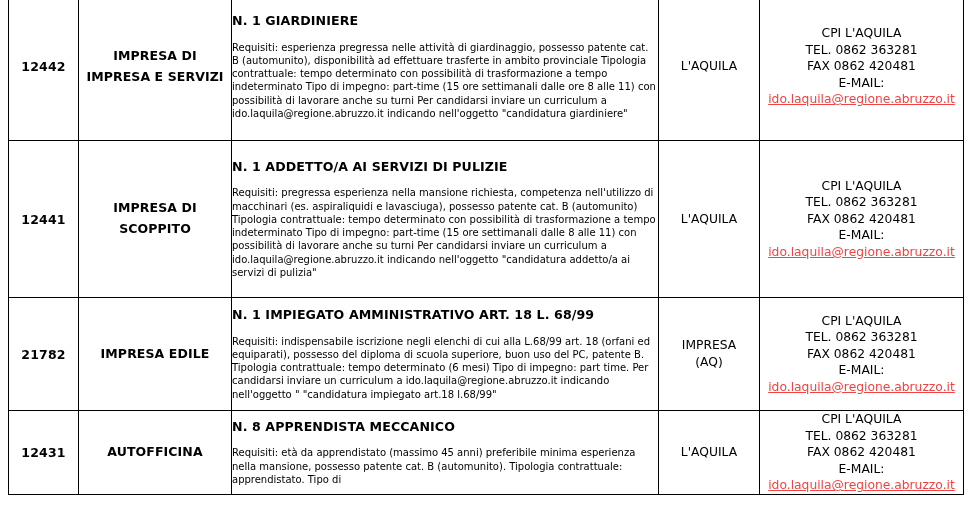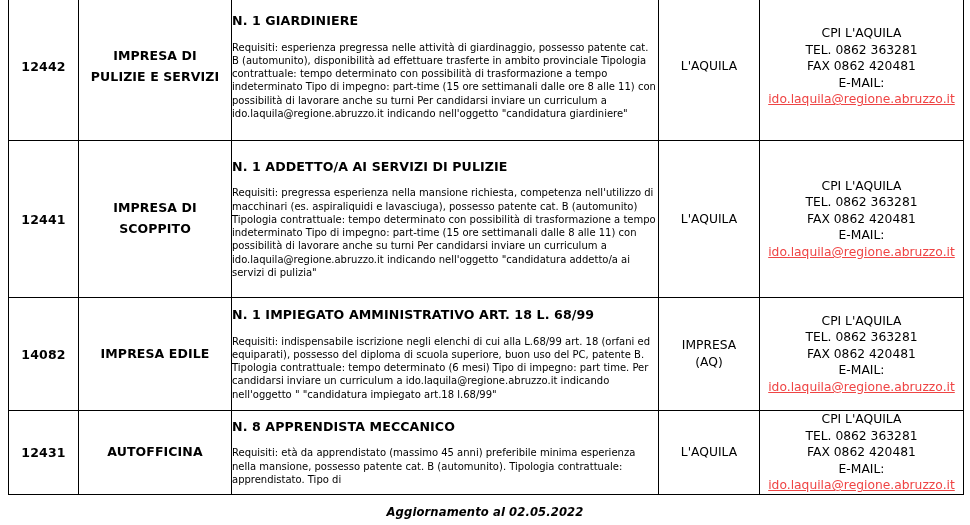--- a/index.html
+++ b/index.html
@@ -118,21 +118,21 @@
         <col class="c-desc">
         <col class="c-place">
         <col class="c-contact">
     </colgroup>
     <tbody>
 
       <tr class="row-1">
         <td class="cell-id">12442</td>
         <td class="cell-company">
           <span>IMPRESA DI</span><br>
-          <span>PULIZIE E SERVIZI</span>
+          <span>IMPRESA E SERVIZI</span>
         </td>
         <td class="cell-desc">
           <div class="desc-title">N. 1 GIARDINIERE</div>
           <div class="desc-gap"></div>
           <div class="desc-body">Requisiti: esperienza pregressa nelle attività di giardinaggio, possesso patente cat. B (automunito), disponibilità ad effettuare trasferte in ambito provinciale Tipologia contrattuale: tempo determinato con possibilità di trasformazione a tempo indeterminato Tipo di impegno: part-time (15 ore settimanali dalle ore 8 alle 11) con possibilità di lavorare anche su turni Per candidarsi inviare un curriculum a ido.laquila@regione.abruzzo.it indicando nell'oggetto "candidatura giardiniere"</div>
         </td>
         <td class="cell-place">L'AQUILA</td>
         <td class="cell-contact">
           <span class="contact-line">CPI L'AQUILA</span>
           <span class="contact-line">TEL. 0862 363281</span>
@@ -157,21 +157,21 @@
         <td class="cell-contact">
           <span class="contact-line">CPI L'AQUILA</span>
           <span class="contact-line">TEL. 0862 363281</span>
           <span class="contact-line">FAX 0862 420481</span>
           <span class="contact-line">E-MAIL:</span>
           <span class="contact-email">ido.laquila@regione.abruzzo.it</span>
         </td>
       </tr>
 
       <tr class="row-3">
-        <td class="cell-id">14082</td>
+        <td class="cell-id">21782</td>
         <td class="cell-company">
           <span>IMPRESA EDILE</span>
         </td>
         <td class="cell-desc">
           <div class="desc-title">N. 1 IMPIEGATO AMMINISTRATIVO ART. 18 L. 68/99</div>
           <div class="desc-gap"></div>
           <div class="desc-body">Requisiti: indispensabile iscrizione negli elenchi di cui alla L.68/99 art. 18 (orfani ed equiparati), possesso del diploma di scuola superiore, buon uso del PC, patente B. Tipologia contrattuale: tempo determinato (6 mesi) Tipo di impegno: part time. Per candidarsi inviare un curriculum a ido.laquila@regione.abruzzo.it indicando nell'oggetto " "candidatura impiegato art.18 l.68/99"</div>
         </td>
         <td class="cell-place">
           <span>IMPRESA</span><br>
@@ -202,15 +202,14 @@
           <span class="contact-line">TEL. 0862 363281</span>
           <span class="contact-line">FAX 0862 420481</span>
           <span class="contact-line">E-MAIL:</span>
           <span class="contact-email">ido.laquila@regione.abruzzo.it</span>
         </td>
       </tr>
 
     </tbody>
   </table>
 
-  <div class="footer">Aggiornamento al 02.05.2022</div>
 
 </div>
 
 </body></html>

